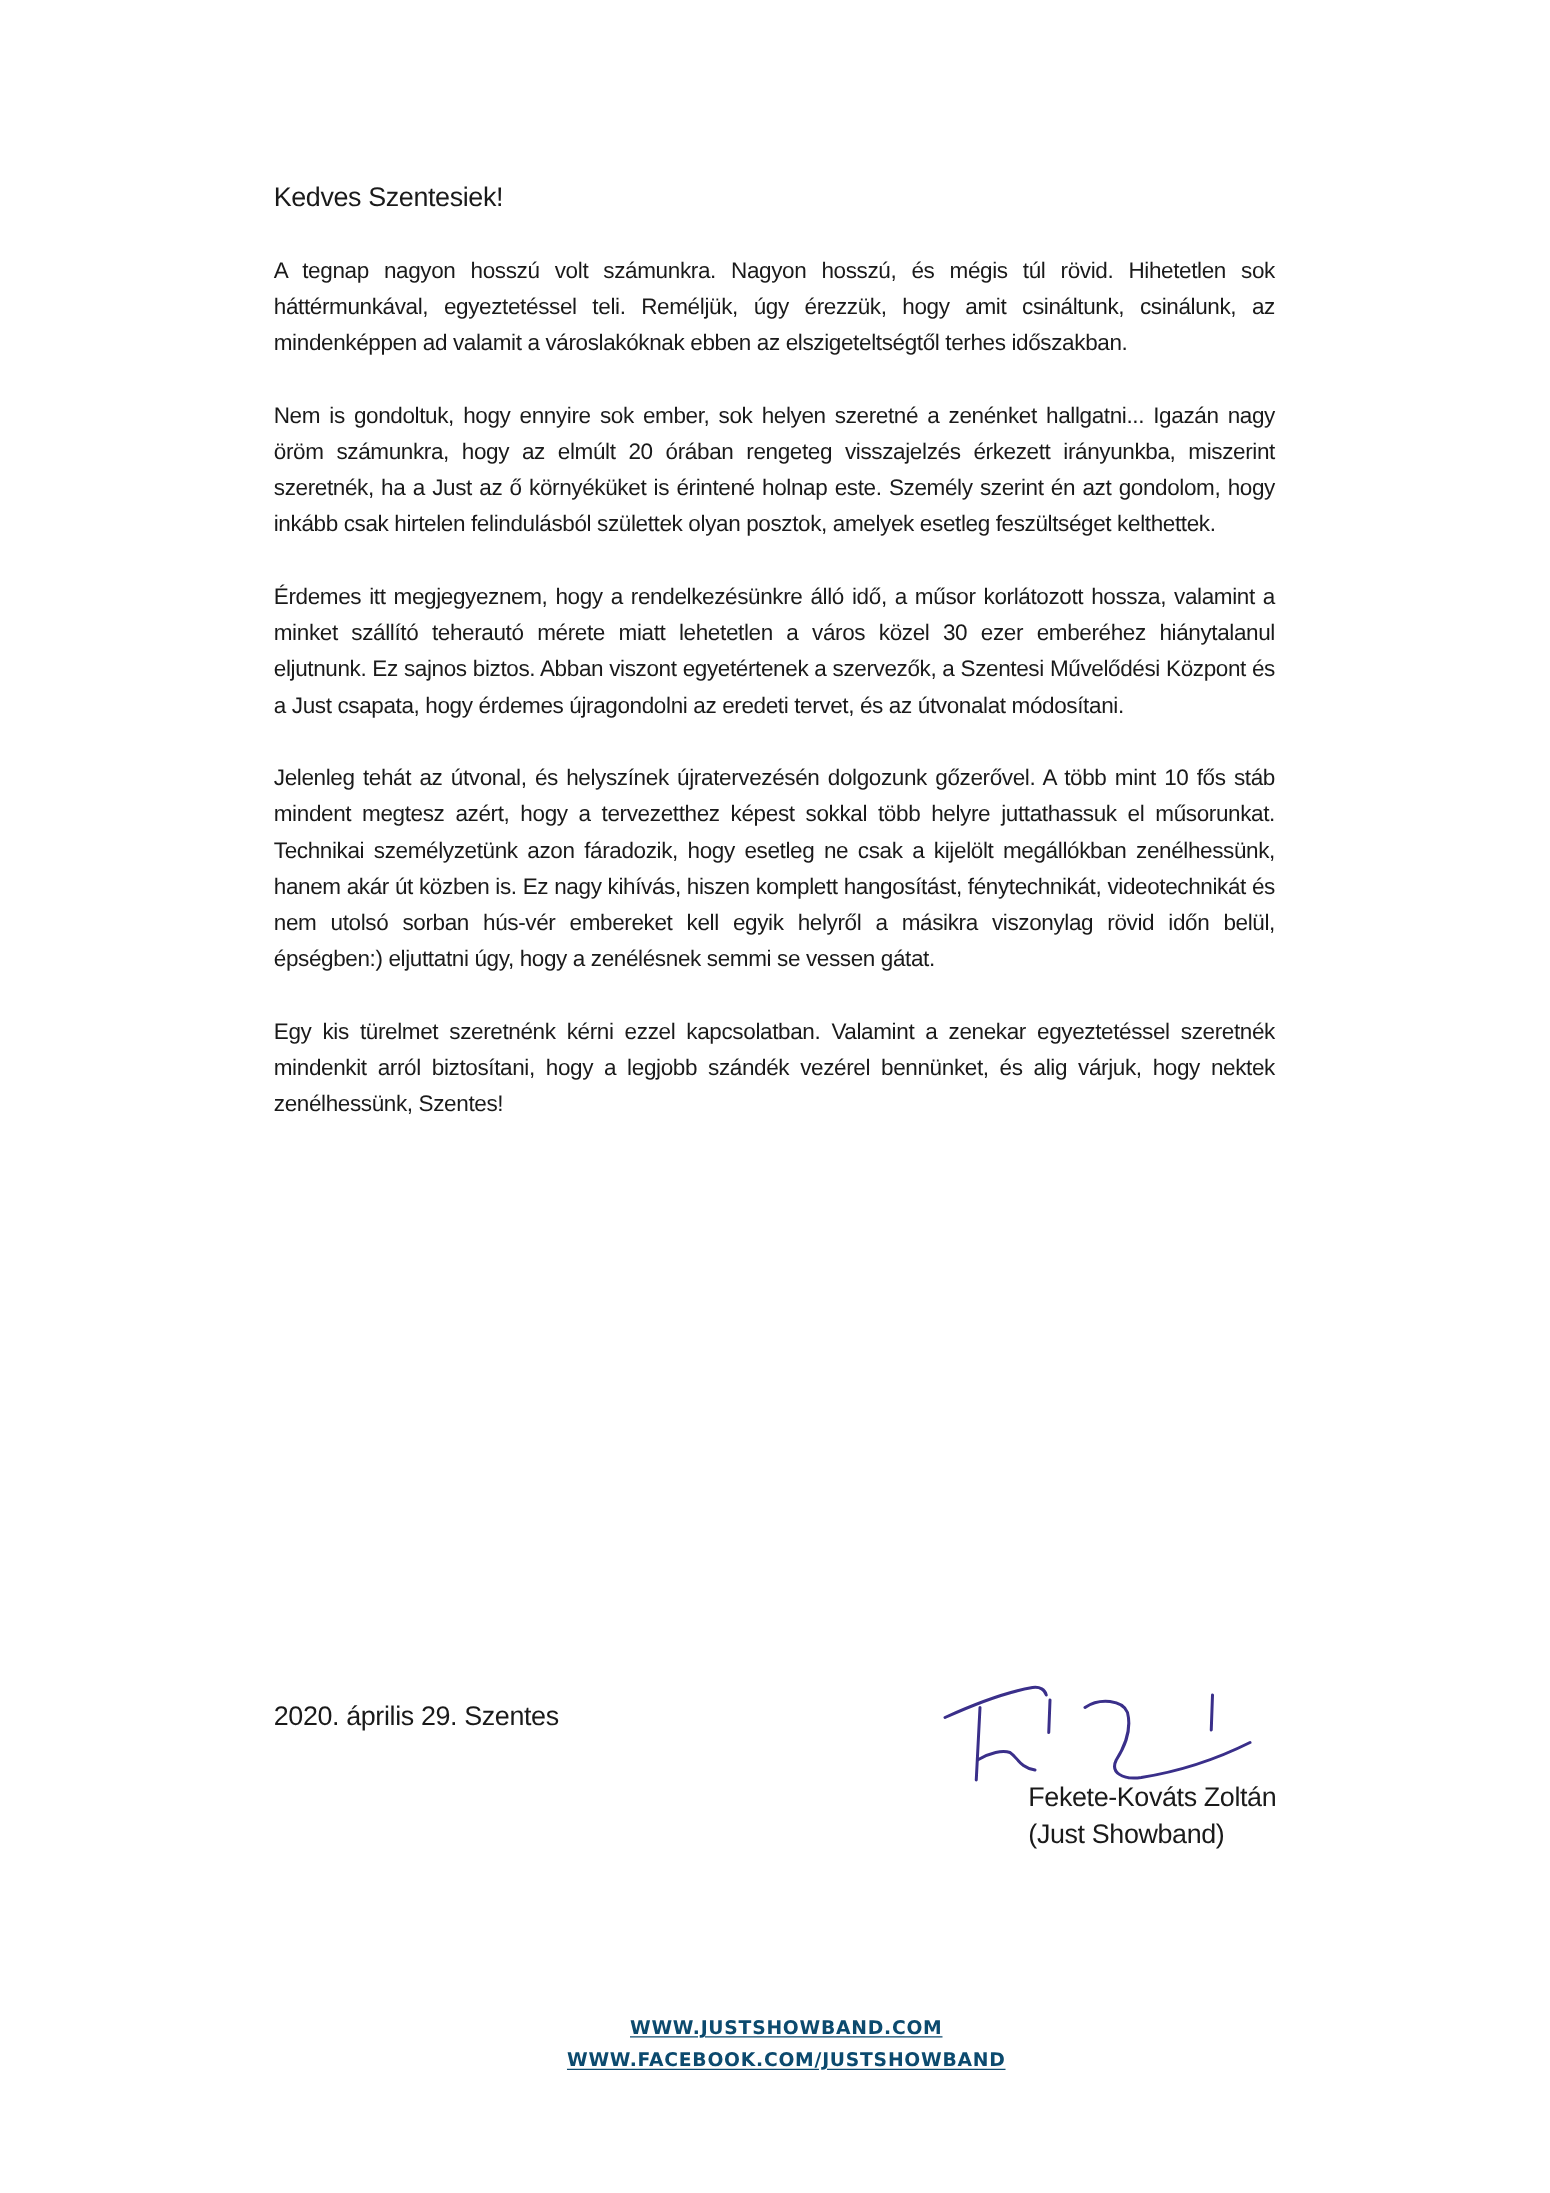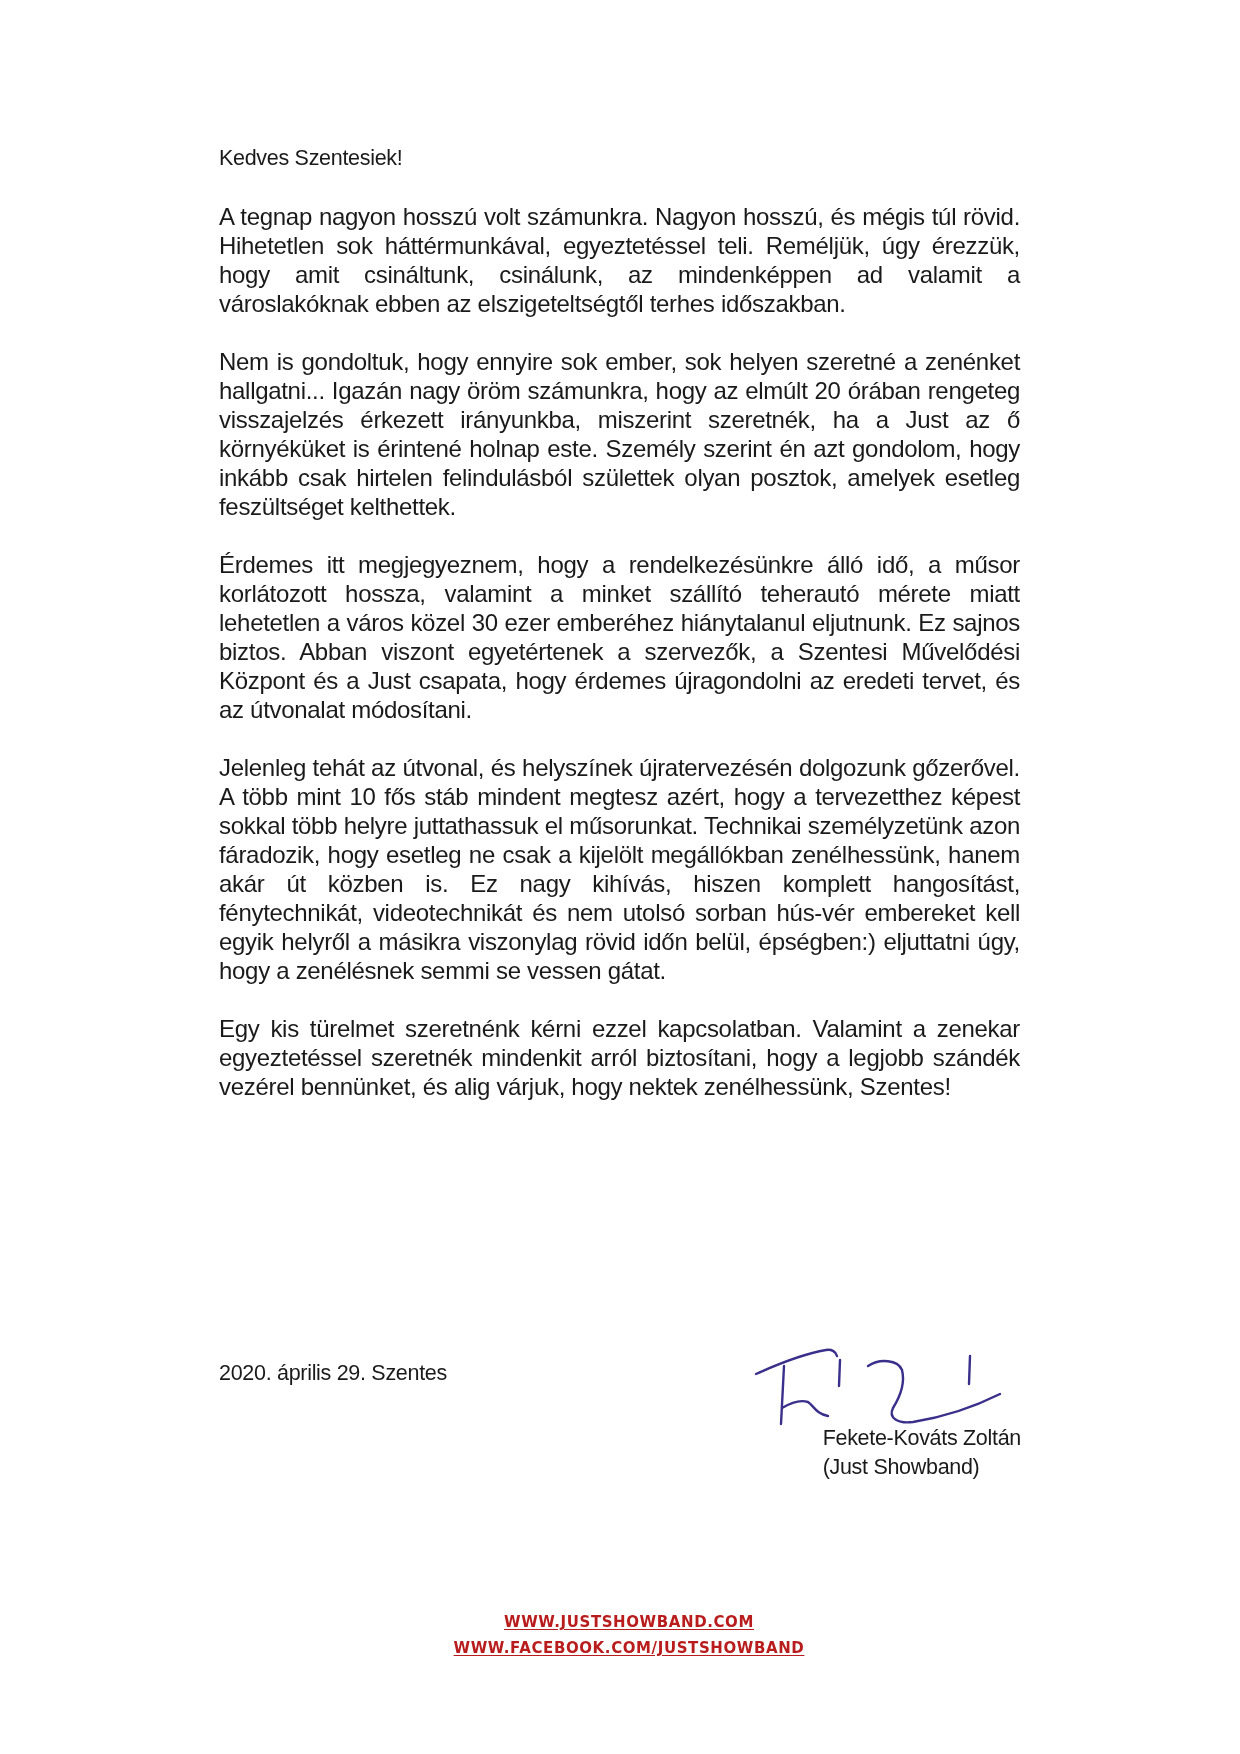--- a/index.html
+++ b/index.html
@@ -21,21 +21,21 @@
       top: 144px;
       width: 801px;
     }
     .greeting {
       font-size: 21.5px;
       line-height: 29px;
       margin: 0 0 29px 0;
       letter-spacing: -0.3px;
     }
     .para {
-      font-size: 24px;
+      font-size: 18px;
       line-height: 29px;
       margin: 0 0 29px 0;
       text-align: justify;
       letter-spacing: -0.3px;
       word-spacing: 0px;
     }
     .date {
       position: absolute;
       left: 219px;
       top: 1338px;
@@ -68,21 +68,21 @@
       top: 1609px;
       text-align: center;
       font-family: "DejaVu Sans", sans-serif;
       font-weight: bold;
       font-size: 15px;
       line-height: 26px;
       letter-spacing: 0.6px;
       color: #111111;
     }
     .footer a {
-      color: #b91c1c;
+      color: #0c4a6e;
       text-decoration: underline;
       text-underline-offset: 2px;
       display: block;
       padding-left: 18px;
     }
   </style>
 </head>
 <body>
 
 <div class="page">

